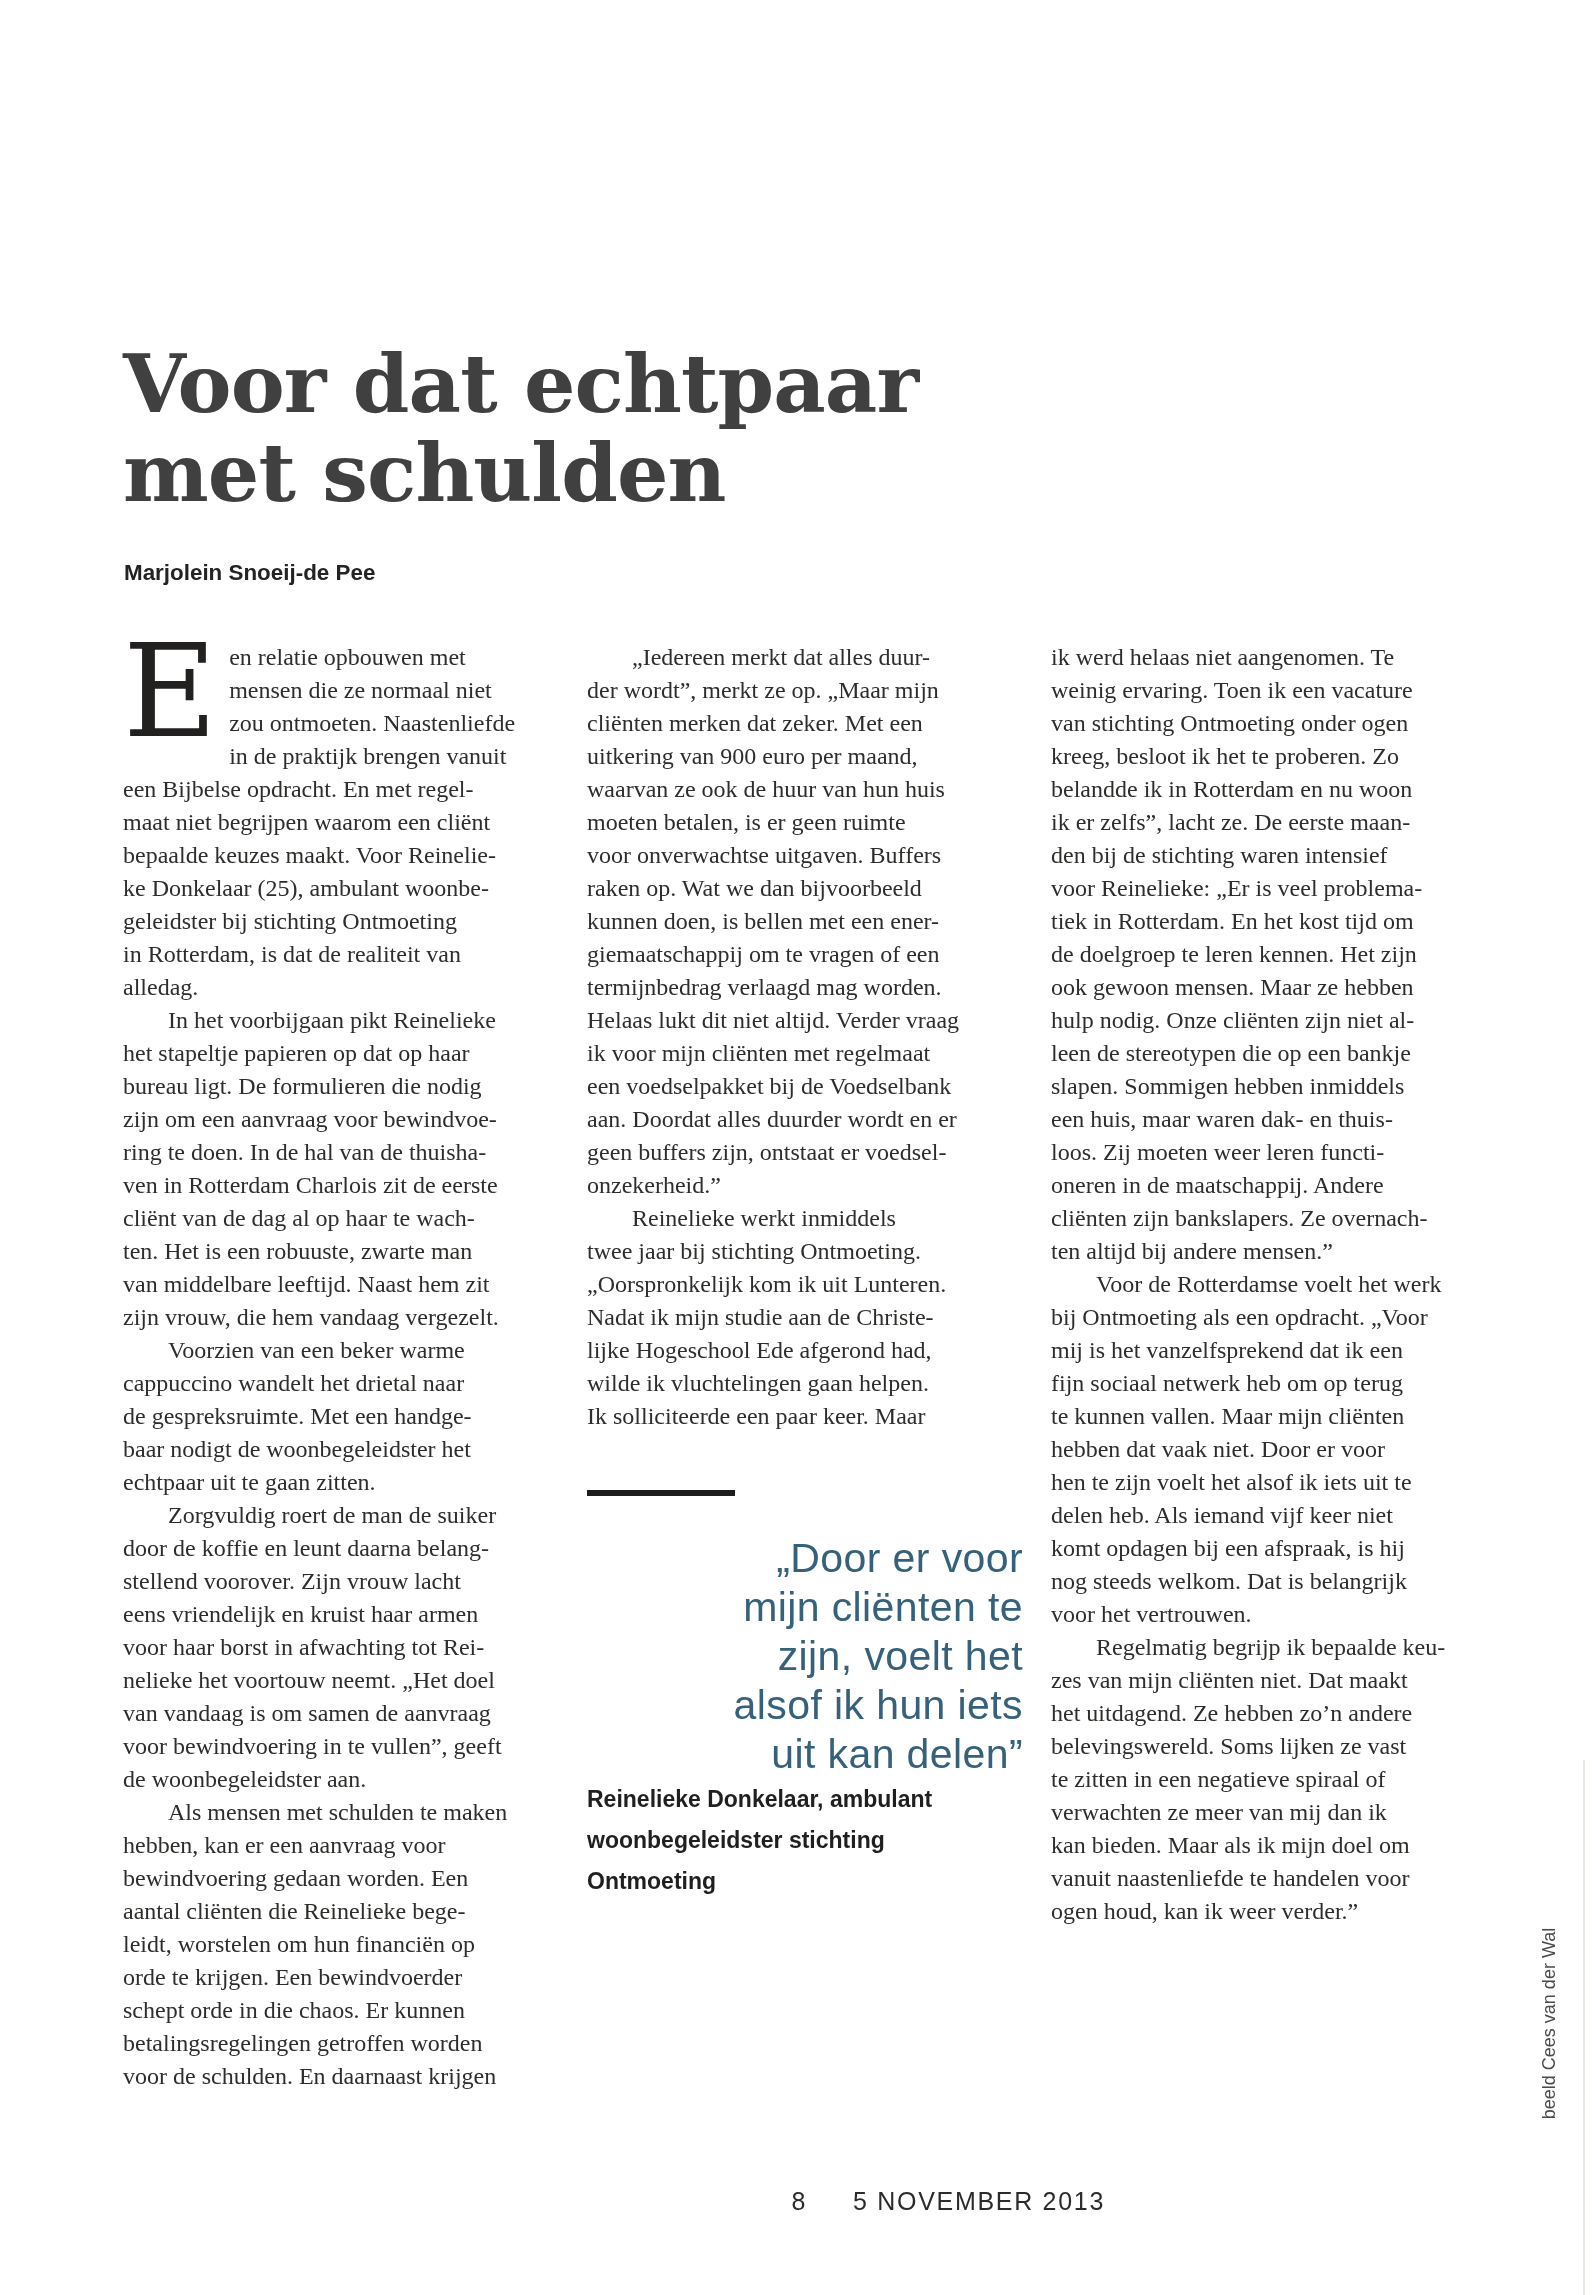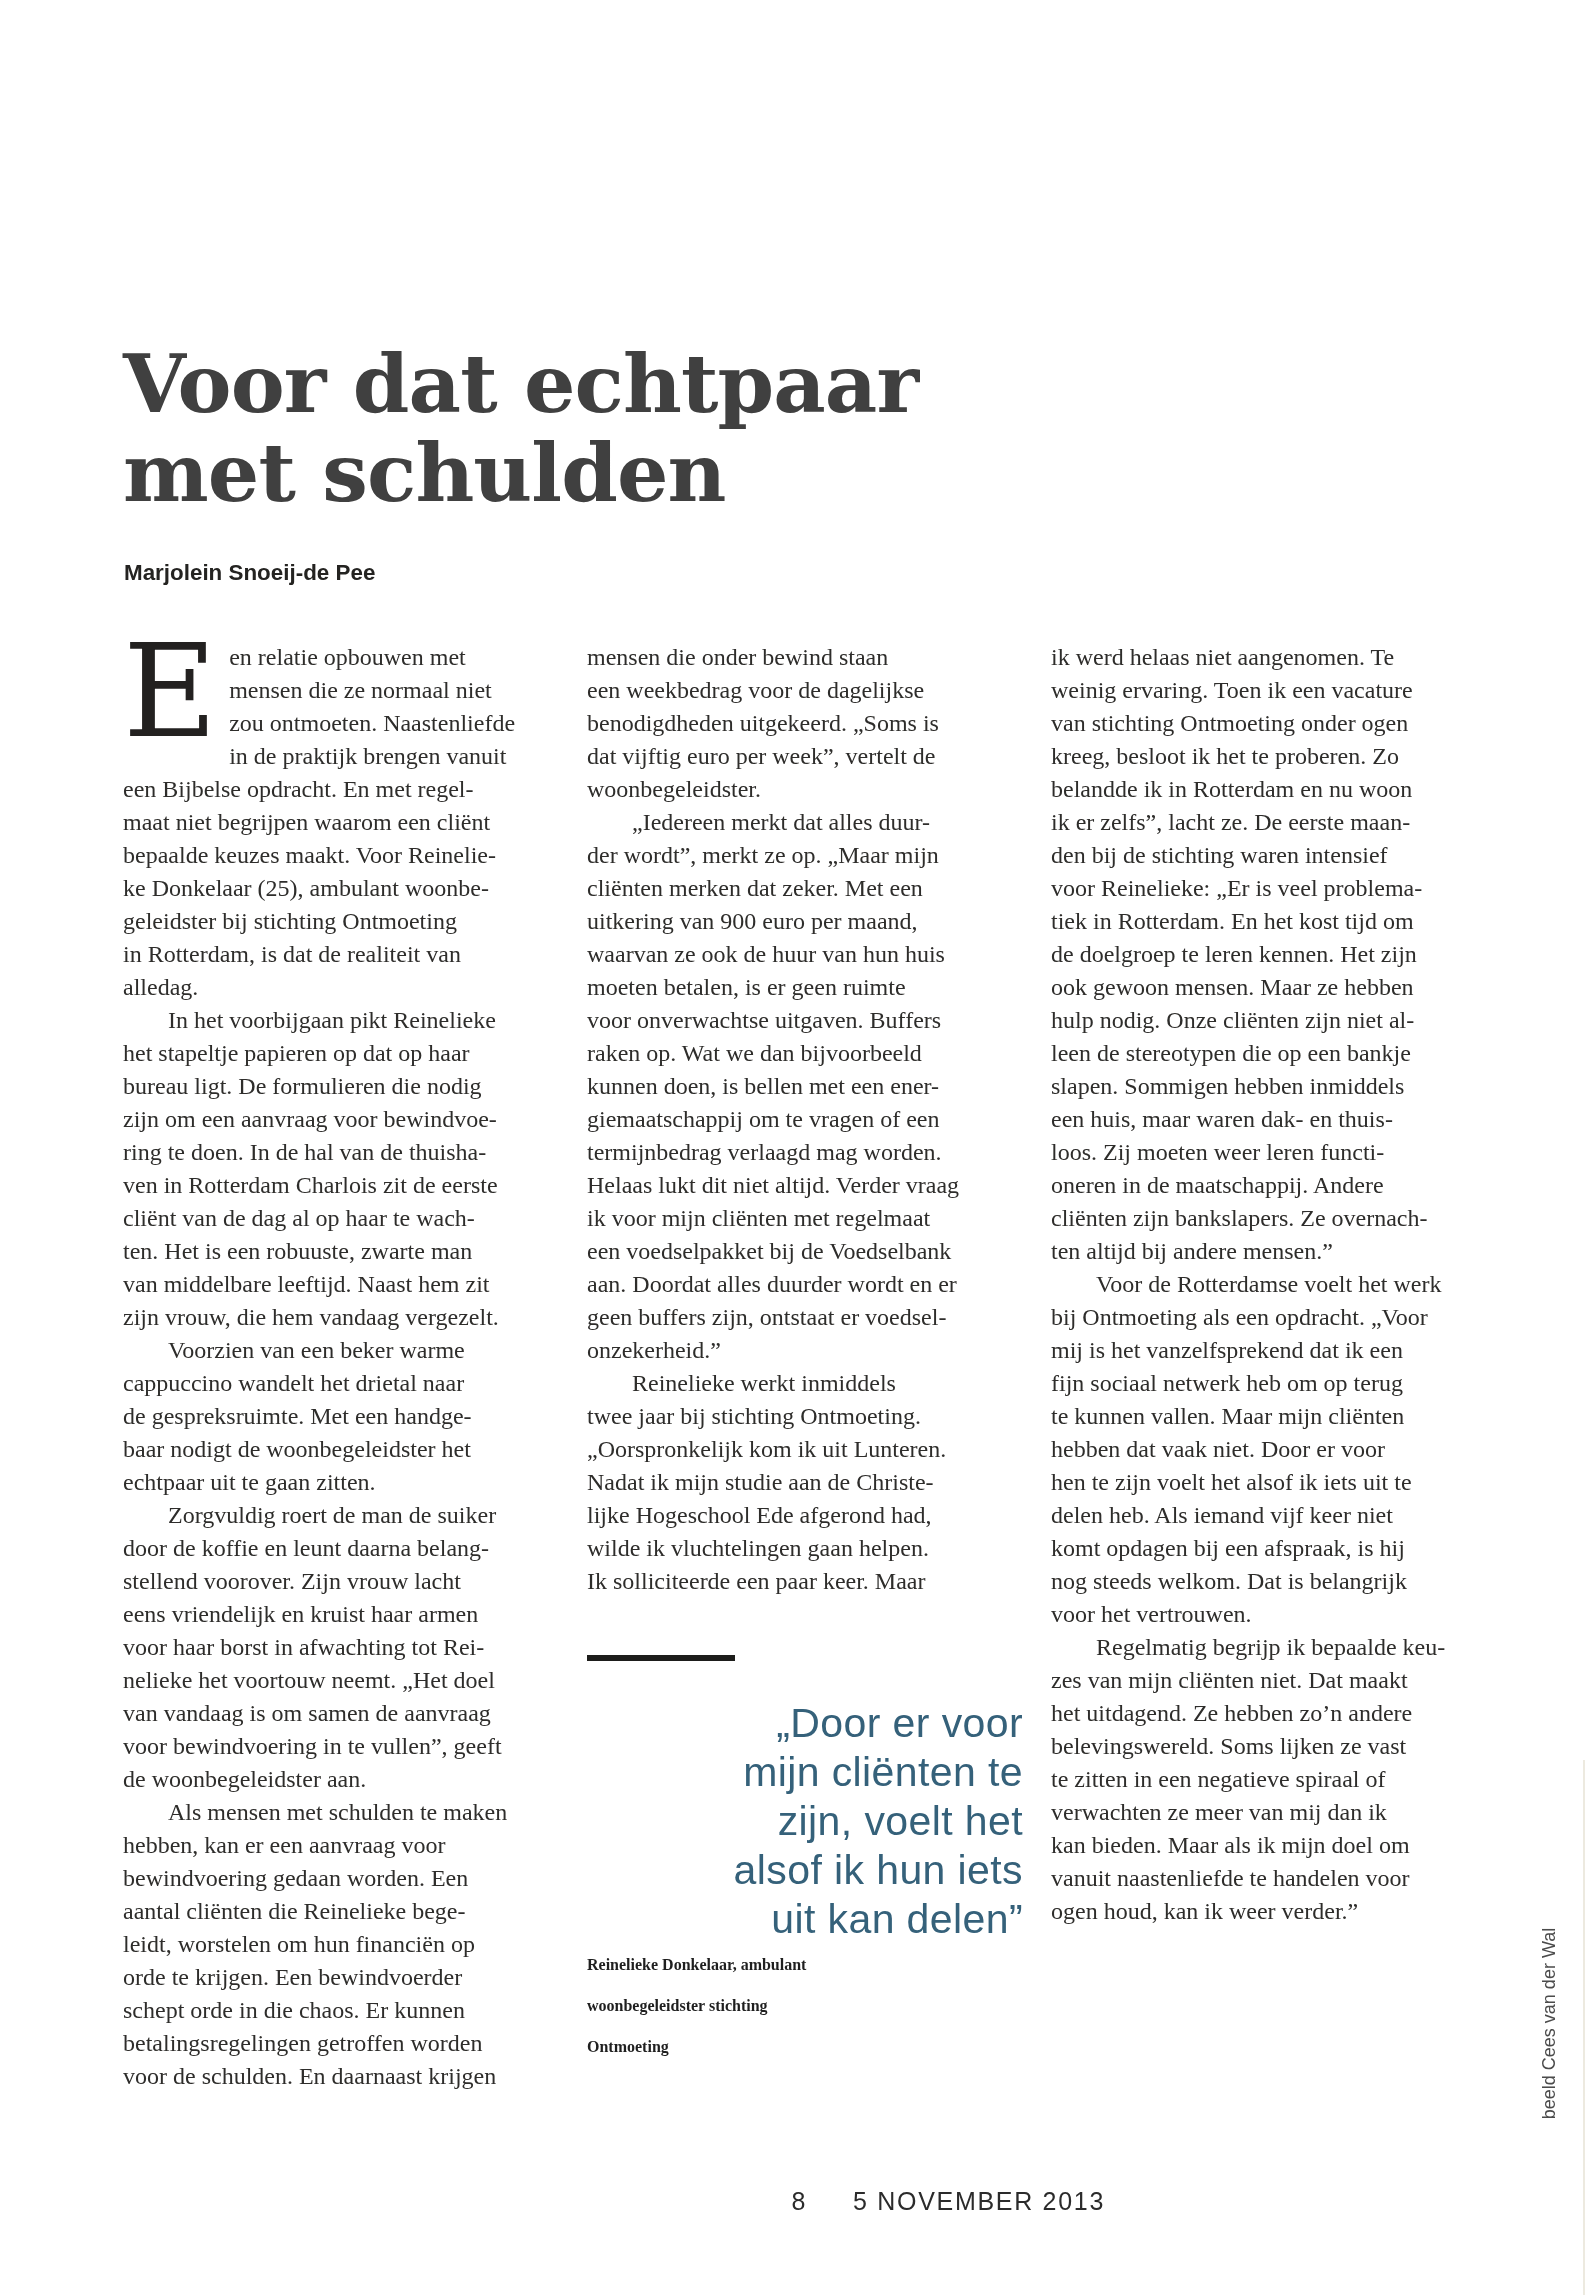--- a/index.html
+++ b/index.html
@@ -35,22 +35,22 @@
   }
   .pullquote { margin-top:57px; }
   .pq-rule { width:148px; height:6px; background:#1d1d1b; margin:0 0 38px 0; }
   .pq-text {
     font-family:"Liberation Sans", sans-serif; font-weight:300;
     font-size:41px; line-height:49px; color:#35617a;
     white-space:pre; margin:0; letter-spacing:0.4px;text-align:right;
   }
   .pq-attr {
     margin:36px 0 0 0;
-    font-family:Liberation Serif, serif; font-weight:bold;
-    font-size:16px; line-height:41px; color:#1f1f1f; white-space:pre;
+    font-family:Liberation Sans, sans-serif; font-weight:bold;
+    font-size:23px; line-height:41px; color:#1f1f1f; white-space:pre;
   }
   .footer {
     position:absolute; top:2187px; left:0; width:100%;
     font-family:"Liberation Sans", sans-serif; font-size:25px; color:#2b2b2b;
   }
   .page-number { position:absolute; left:781px; width:35px; text-align:center; }
   .footer-date { position:absolute; left:853px; letter-spacing:1.7px; }
   .photo-credit {
     position:absolute; left:1441px; top:2013px; width:216px;
     text-align:center; transform:rotate(-90deg);
@@ -113,25 +113,20 @@
 bewindvoering gedaan worden. Een
 aantal cliënten die Reinelieke bege-
 leidt, worstelen om hun financiën op
 orde te krijgen. Een bewindvoerder
 schept orde in die chaos. Er kunnen
 betalingsregelingen getroffen worden
 voor de schulden. En daarnaast krijgen</p>
   </div>
 
   <div class="col">
-    <p>mensen die onder bewind staan
-een weekbedrag voor de dagelijkse
-benodigdheden uitgekeerd. „Soms is
-dat vijftig euro per week”, vertelt de
-woonbegeleidster.</p>
     <p class="indent">„Iedereen merkt dat alles duur-
 der wordt”, merkt ze op. „Maar mijn
 cliënten merken dat zeker. Met een
 uitkering van 900 euro per maand,
 waarvan ze ook de huur van hun huis
 moeten betalen, is er geen ruimte
 voor onverwachtse uitgaven. Buffers
 raken op. Wat we dan bijvoorbeeld
 kunnen doen, is bellen met een ener-
 giemaatschappij om te vragen of een

